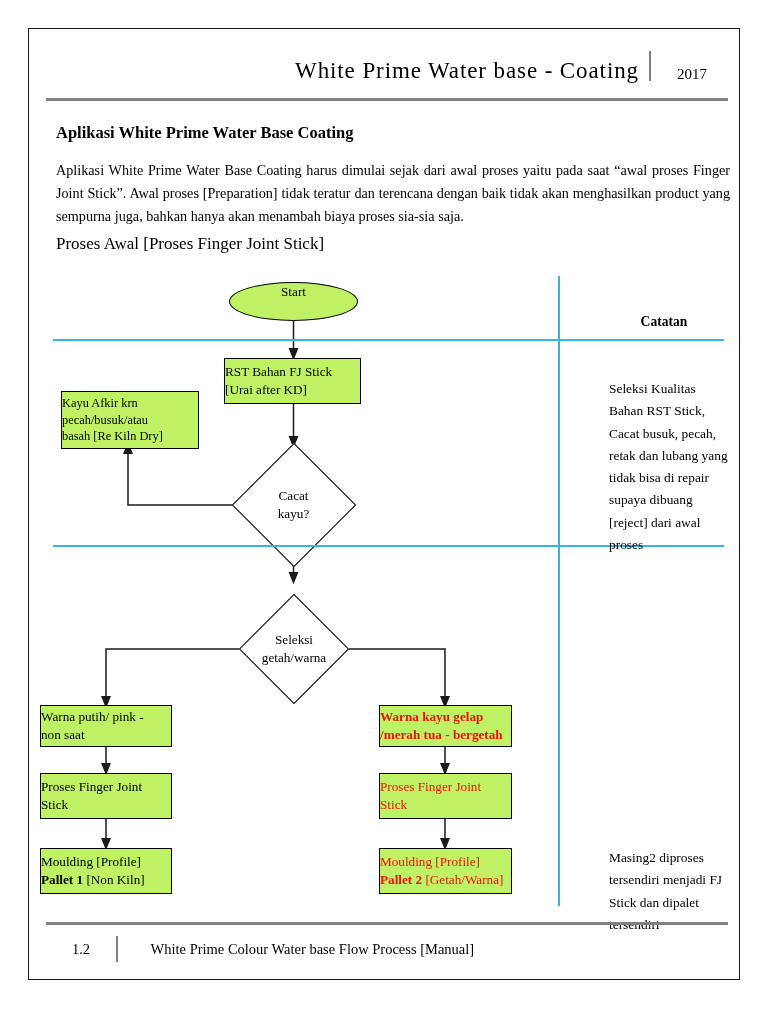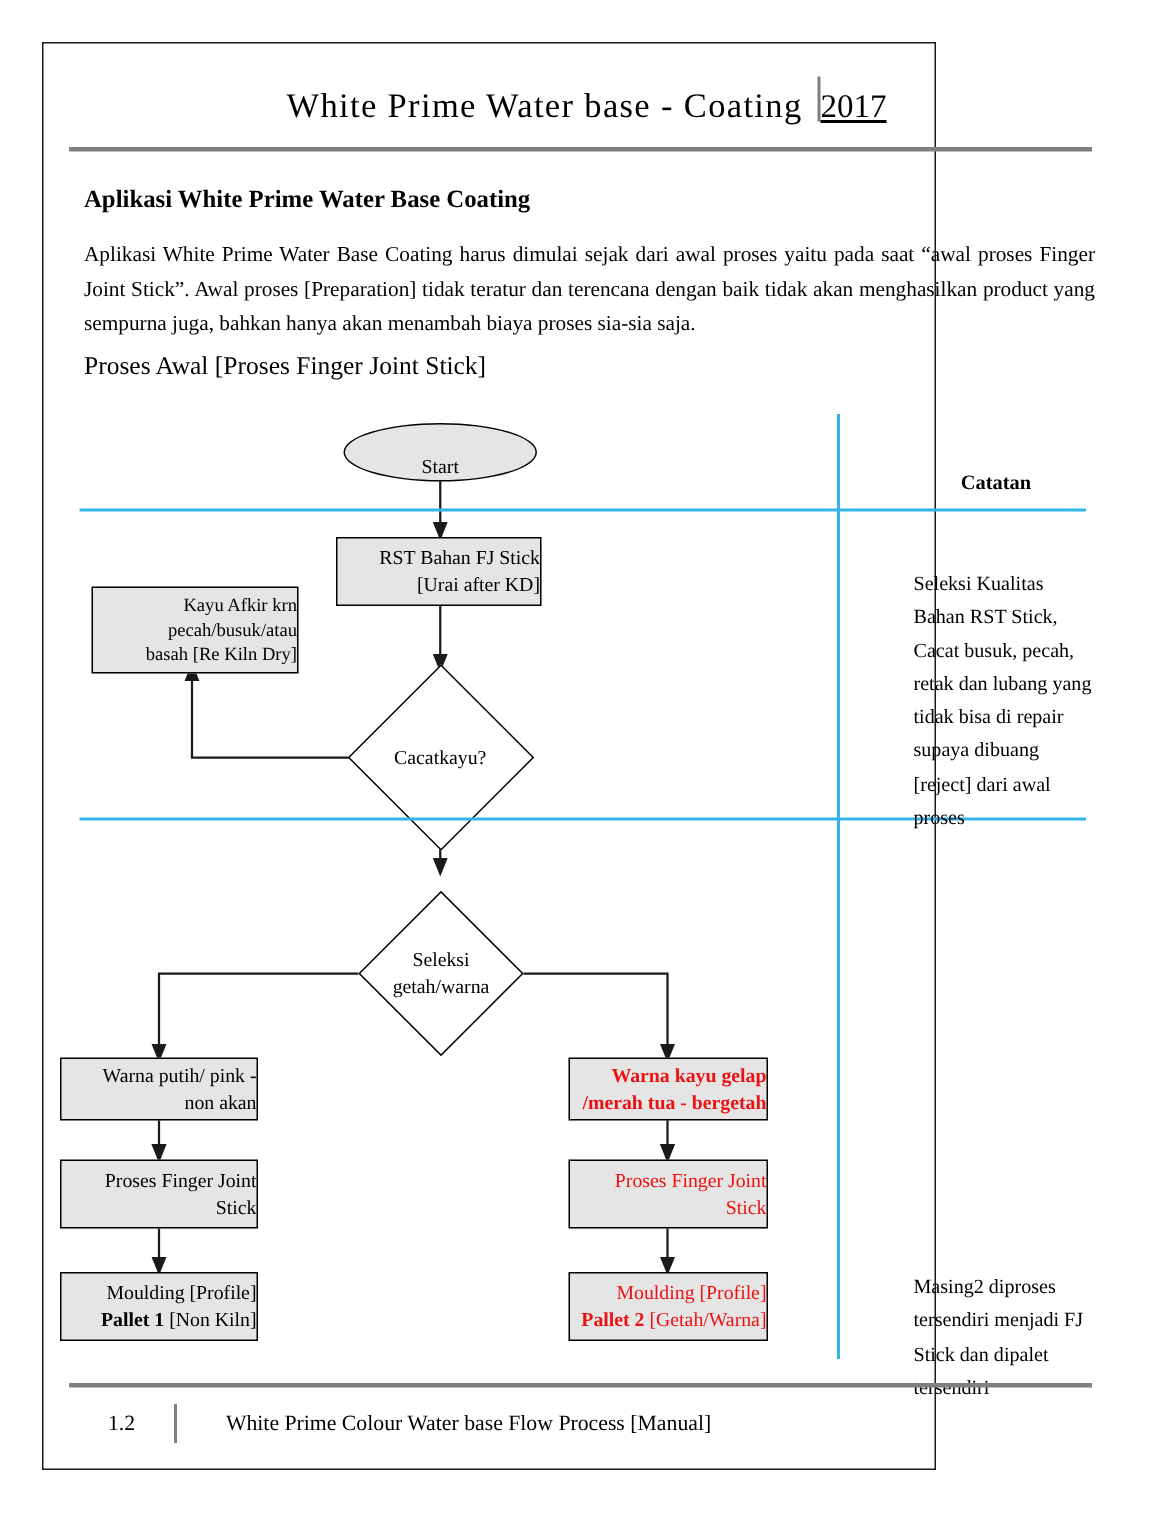--- a/index.html
+++ b/index.html
@@ -13,21 +13,21 @@
     height: 1024px;
     font-family: "Liberation Serif", "DejaVu Serif", serif;
     color: #000000;
     overflow: hidden;
     position: relative;
   }
   #page {
     position: absolute;
     left: 28px;
     top: 28px;
-    width: 596px;
+    width: 712px;
     height: 952px;
     border: 1.5px solid #1a1a1a;
     box-sizing: border-box;
     background: #ffffff;
   }
 
   
   #header {
     position: absolute;
     left: 0;
@@ -49,25 +49,25 @@
     padding-right: 10px;
     white-space: nowrap;
   }
   #header-divider {
     width: 2px;
     height: 30px;
     background: #7f7f7f;
     margin-bottom: 1px;
   }
   #header-year {
-    font-size: 22px;
+    font-size: 15px;
     line-height: 1;
+    padding-left: 26px;
     padding-right: 18px;
     white-space: nowrap;
-    text-decoration: underline;
   }
   #header-rule {
     position: absolute;
     left: 17px;
     top: 69px;
     width: 682px;
     height: 3px;
     background: #808080;
   }
 
@@ -106,26 +106,26 @@
   #diagram svg {
     position: absolute;
     left: 0;
     top: 0;
   }
 
   .node {
     position: absolute;
     box-sizing: border-box;
     display: flex;
-    align-items: flex-end;
+    align-items: flex-start;
     justify-content: center;
     text-align: center;
     font-size: 13.2px;
     line-height: 1.35;
-    background: #e5e5e5;
+    background: #bef264;
   }
   .box {
     border: 1.3px solid #000000;
   }
   .ellipse {
     border: 1.3px solid #000000;
     border-radius: 50%;
   }
   .diamond-wrap {
     position: absolute;
@@ -286,37 +286,37 @@
     </div>
 
     <div class="node box" style="left:32px; top:362px; width:138px; height:58px; flex-direction:column; font-size:12.4px;">
       <span>Kayu Afkir krn</span>
       <span>pecah/busuk/atau</span>
       <span>basah [Re Kiln Dry]</span>
     </div>
 
     <div class="diamond-wrap" style="left:220.5px; top:432px; width:88px; height:88px;">
       <div class="diamond-shape"></div>
-      <div class="diamond-label" style="">
+      <div class="diamond-label" style="flex-direction:column;">
         <span>Cacat</span>
         <span>kayu?</span>
       </div>
     </div>
 
     <div class="diamond-wrap" style="left:226px; top:581px; width:78px; height:78px;">
       <div class="diamond-shape"></div>
       <div class="diamond-label" style="flex-direction:column; width:150px; left:-36px;">
         <span>Seleksi</span>
         <span>getah/warna</span>
       </div>
     </div>
 
     <div class="node box" style="left:11px; top:676px; width:132px; height:42px; flex-direction:column;">
       <span>Warna putih/ pink -</span>
-      <span>non akan</span>
+      <span>non saat</span>
     </div>
     <div class="node box" style="left:11px; top:744px; width:132px; height:46px; flex-direction:column;">
       <span>Proses Finger Joint</span>
       <span>Stick</span>
     </div>
     <div class="node box" style="left:11px; top:819px; width:132px; height:46px; flex-direction:column;">
       <span>Moulding [Profile]</span>
       <span><b>Pallet 1</b><span> [Non Kiln]</span></span>
     </div>
 

